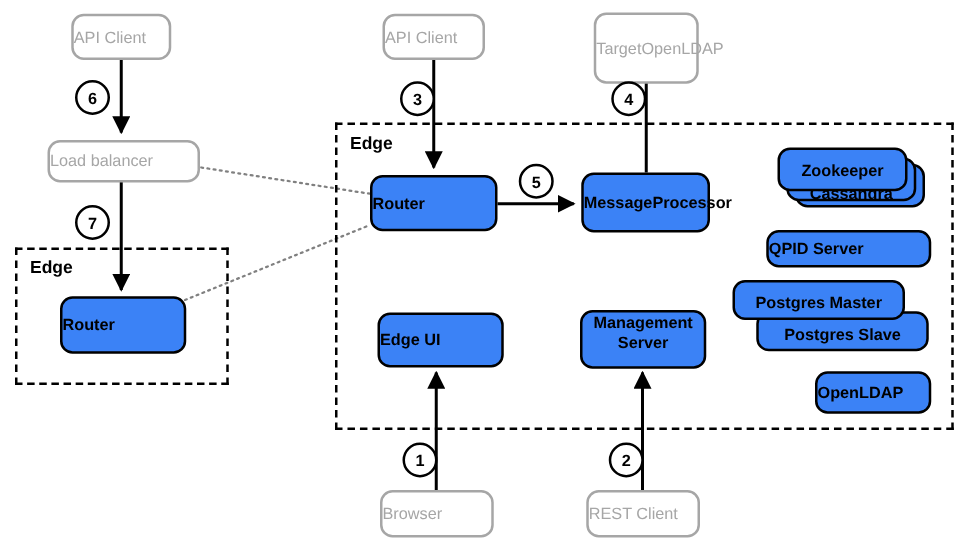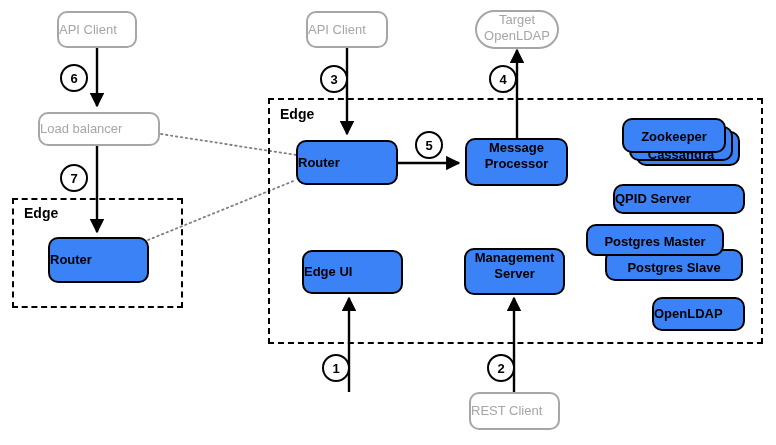--- a/index.html
+++ b/index.html
@@ -74,43 +74,46 @@
   </div>
 
   <div class="node solid" style="left:48px;top:237px;width:101px;height:46px;">
     <span>Router</span>
   </div>
 
   <div class="node ghost" style="left:306px;top:11px;width:82px;height:37px;">
     <span>API Client</span>
   </div>
 
-  <div class="node ghost" style="left:475px;top:10px;width:84px;height:39px;flex-direction:column;border-radius:20px;">
+  <div class="node ghost" style="left:475px;top:10px;width:84px;height:57px;flex-direction:row;">
     <span class="lbl2">Target</span>
     <span class="lbl2">OpenLDAP</span>
   </div>
 
   <div class="node solid" style="left:296px;top:140px;width:102px;height:45px;">
     <span>Router</span>
   </div>
 
-  <div class="node solid" style="left:465px;top:138px;width:103px;height:48px;flex-direction:column;">
+  <div class="node solid" style="left:465px;top:138px;width:103px;height:48px;flex-direction:row;">
     <span class="lbl2">Message</span>
     <span class="lbl2">Processor</span>
   </div>
 
   <div class="node solid" style="left:302px;top:250px;width:101px;height:44px;">
     <span>Edge UI</span>
   </div>
 
   <div class="node solid" style="left:464px;top:248px;width:101px;height:47px;flex-direction:column;">
     <span class="lbl2">Management</span>
     <span class="lbl2">Server</span>
   </div>
 
+  <div class="node ghost" style="left:304px;top:392px;width:91px;height:38px;">
+    <span>Browser</span>
+  </div>
 
   <div class="node ghost" style="left:469px;top:392px;width:91px;height:38px;">
     <span>REST Client</span>
   </div>
 
   <div class="node solid" style="left:636px;top:131px;width:104px;height:35px;"></div>
   <div class="node solid" style="left:629px;top:126px;width:104px;height:35px;">
     <span class="stacklabel" style="top:19px;">Cassandra</span>
   </div>
   <div class="node solid" style="left:622px;top:118px;width:104px;height:35px;">

